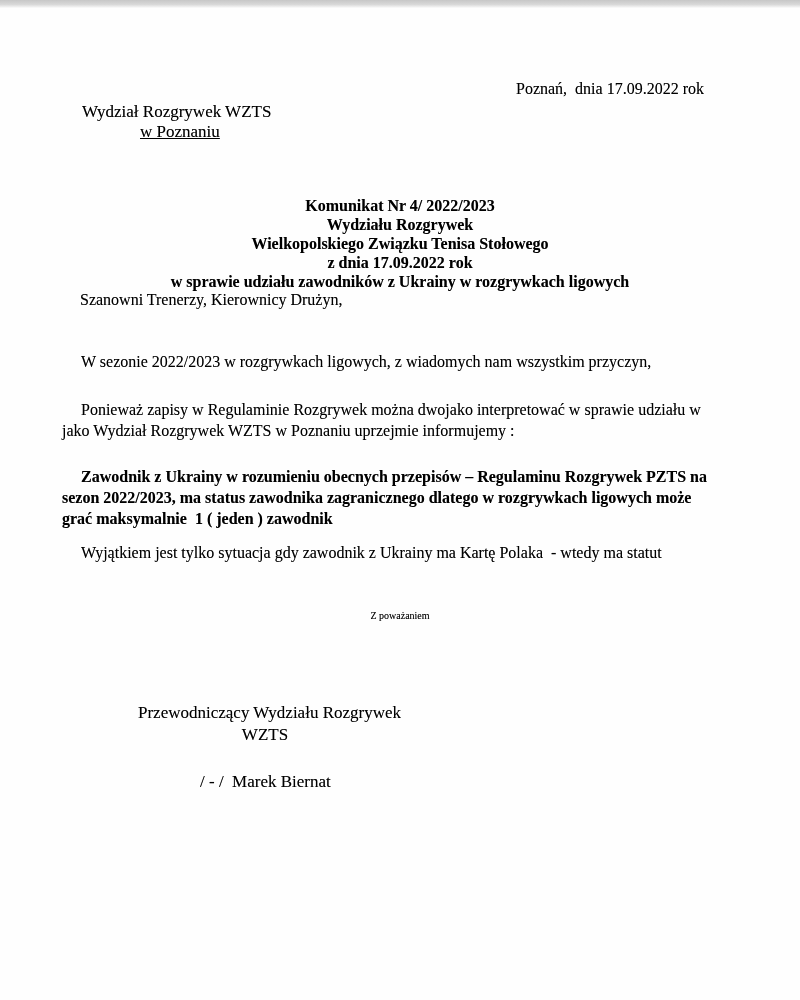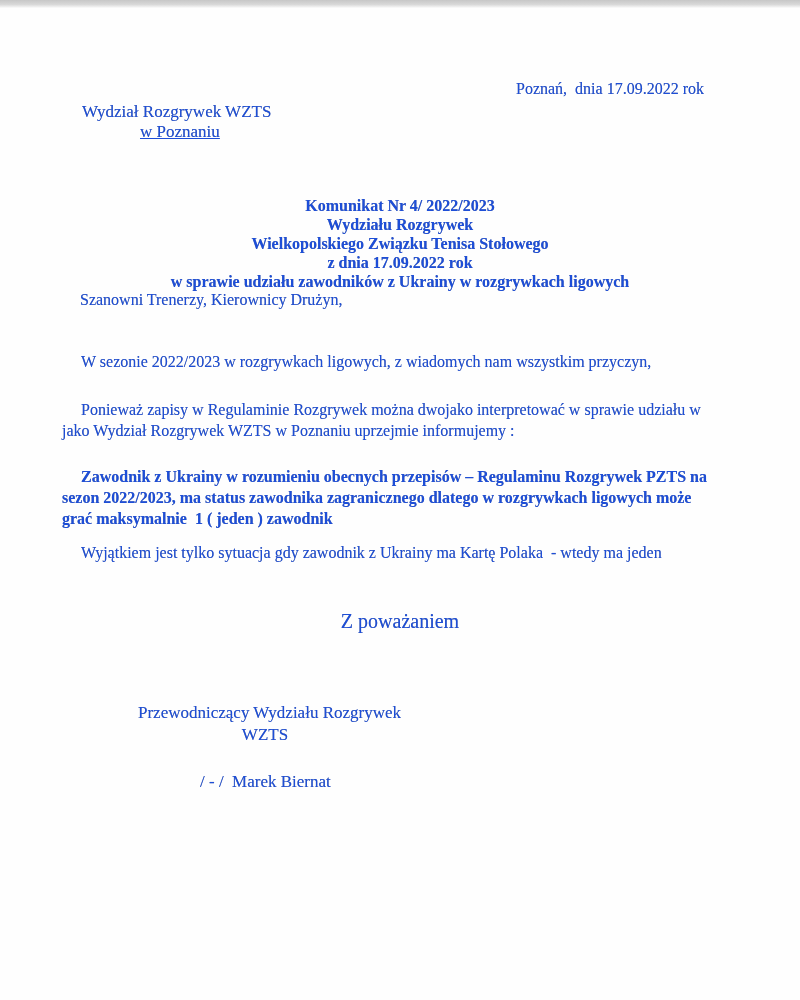--- a/index.html
+++ b/index.html
@@ -7,21 +7,21 @@
     padding: 0;
     background: #ffffff;
   }
   .page {
     position: relative;
     width: 800px;
     height: 1000px;
     background: #fefefe;
     overflow: hidden;
     font-family: "Liberation Serif", "DejaVu Serif", serif;
-    color: #1d4ed8;
+    color: #000000;
   }
   .scan-top-bar {
     position: absolute;
     top: 0; left: 0;
     width: 800px; height: 8px;
     background: linear-gradient(to bottom, #c7c7c7 0%, #d8d8d8 55%, #efefef 85%, #fdfdfd 100%);
   }
   .line {
     white-space: pre;           
     text-shadow: 0 0 0.6px rgba(40,40,40,0.45); 
@@ -65,21 +65,21 @@
   }
   .intro-block   { top: 324px; }
   .bold-block    { top: 439px; font-weight: bold; }
   .except-block  { top: 515px; }
   .indent { padding-left: 19px; margin-top: 27px; }
   .closing {
     position: absolute;
     top: 610px; left: 0;
     width: 800px;
     text-align: center;
-    font-size: 20px;
+    font-size: 10px;
   }
   .signature-title {
     position: absolute;
     top: 702px; left: 138px;
     width: 254px;
     font-size: 17px;
     line-height: 22px;
   }
   .signature-title .line + .line { text-align: center; }
   .signature-name {
@@ -118,21 +118,21 @@
     <div class="line">jako Wydział Rozgrywek WZTS w Poznaniu uprzejmie informujemy :</div>
   </div>
 
   <div class="body-block bold-block">
     <div class="line indent">Zawodnik z Ukrainy w rozumieniu obecnych przepisów – Regulaminu Rozgrywek PZTS na</div>
     <div class="line">sezon 2022/2023, ma status zawodnika zagranicznego dlatego w rozgrywkach ligowych może</div>
     <div class="line">grać maksymalnie  1 ( jeden ) zawodnik</div>
   </div>
 
   <div class="body-block except-block">
-    <div class="line indent">Wyjątkiem jest tylko sytuacja gdy zawodnik z Ukrainy ma Kartę Polaka  - wtedy ma jeden</div>
+    <div class="line indent">Wyjątkiem jest tylko sytuacja gdy zawodnik z Ukrainy ma Kartę Polaka  - wtedy ma statut</div>
   </div>
 
   <div class="line closing">Z poważaniem</div>
 
   <div class="signature-title">
     <div class="line">Przewodniczący Wydziału Rozgrywek</div>
     <div class="line">WZTS</div>
   </div>
 
   <div class="line signature-name">/ - /  Marek Biernat</div>

